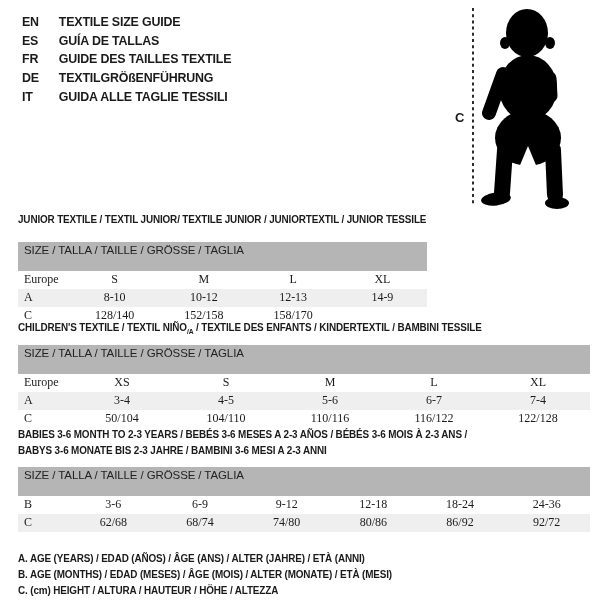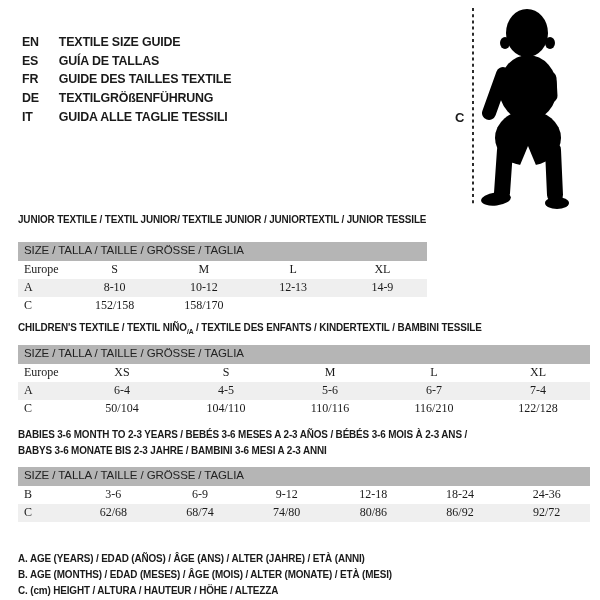--- a/index.html
+++ b/index.html
@@ -6,36 +6,36 @@
     --header-bar:#b5b5b5;
     --row-shaded:#efefef;
     --text:#1a1a1a;
   }
   *{margin:0;padding:0;box-sizing:border-box;}
   html,body{width:600px;height:600px;background:#fff;overflow:hidden;
     font-family:"Liberation Sans","DejaVu Sans",sans-serif;color:var(--text);}
   .abs{position:absolute;}
 
   
-  .lang-block{left:22px;top:12px;margin-top:20px;}
+  .lang-block{left:22px;top:12px;}
   .lang-row{display:flex;height:18.7px;align-items:center;
     transform:scaleX(0.92);transform-origin:left center;}
   .lang-code{width:40px;font-size:13.5px;font-weight:bold;letter-spacing:-0.2px;}
   .lang-label{font-size:13.5px;font-weight:bold;letter-spacing:-0.2px;white-space:nowrap;}
 
   
   .figure-svg{left:440px;top:0;}
 
   
   .tbl-title{position:absolute;left:18px;font-size:11px;font-weight:bold;
     letter-spacing:-0.15px;white-space:nowrap;
     transform:scaleX(0.9);transform-origin:left top;line-height:15.5px;}
   sub.tsub{font-size:7.5px;}
   .tbl{position:absolute;left:18px;}
-  .bar{height:19px;line-height:17px;background:var(--header-bar);
+  .bar{height:29px;line-height:17px;background:var(--header-bar);
     padding-left:6px;font-size:11.5px;letter-spacing:-0.1px;color:#222;
     white-space:nowrap;}
   .trow{display:grid;height:18px;line-height:17px;font-size:12px;font-family:Liberation Serif, serif;}
   .trow.shaded{background:var(--row-shaded);}
   .t4 .trow{grid-template-columns:52px repeat(4,1fr);}
   .t5 .trow{grid-template-columns:52px repeat(5,1fr);}
   .t6 .trow{grid-template-columns:52px repeat(6,1fr);}
   .lbl{padding-left:6px;text-align:left;}
   .cell{text-align:center;}
 
@@ -102,50 +102,51 @@
   </div>
   <div class="trow shaded">
     <span class="lbl">A</span>
     <span class="cell">8-10</span>
     <span class="cell">10-12</span>
     <span class="cell">12-13</span>
     <span class="cell">14-9</span>
   </div>
   <div class="trow">
     <span class="lbl">C</span>
+    <span class="cell">128/140</span>
     <span class="cell">152/158</span>
     <span class="cell">158/170</span>
   </div>
 </div>
 
 <div class="tbl-title" style="top:320px;"><span>CHILDREN'S TEXTILE / TEXTIL NIÑO</span><sub class="tsub">/A</sub><span> / TEXTILE DES ENFANTS / KINDERTEXTIL / BAMBINI TESSILE</span></div>
 <div class="tbl t5" style="top:345px;width:572px;">
   <div class="bar">SIZE / TALLA / TAILLE / GRÖSSE / TAGLIA</div>
   <div class="trow">
     <span class="lbl">Europe</span>
     <span class="cell">XS</span>
     <span class="cell">S</span>
     <span class="cell">M</span>
     <span class="cell">L</span>
     <span class="cell">XL</span>
   </div>
   <div class="trow shaded">
     <span class="lbl">A</span>
-    <span class="cell">6-4</span>
+    <span class="cell">3-4</span>
     <span class="cell">4-5</span>
     <span class="cell">5-6</span>
     <span class="cell">6-7</span>
     <span class="cell">7-4</span>
   </div>
   <div class="trow">
     <span class="lbl">C</span>
     <span class="cell">50/104</span>
     <span class="cell">104/110</span>
     <span class="cell">110/116</span>
-    <span class="cell">116/210</span>
+    <span class="cell">116/122</span>
     <span class="cell">122/128</span>
   </div>
 </div>
 
 <div class="tbl-title" style="top:427px;">
   <div>BABIES 3-6 MONTH TO 2-3 YEARS / BEBÉS 3-6 MESES A 2-3 AÑOS / BÉBÉS 3-6 MOIS À 2-3 ANS /</div>
   <div>BABYS 3-6 MONATE BIS 2-3 JAHRE / BAMBINI 3-6 MESI A 2-3 ANNI</div>
 </div>
 <div class="tbl t6" style="top:467px;width:572px;">
   <div class="bar">SIZE / TALLA / TAILLE / GRÖSSE / TAGLIA</div>

